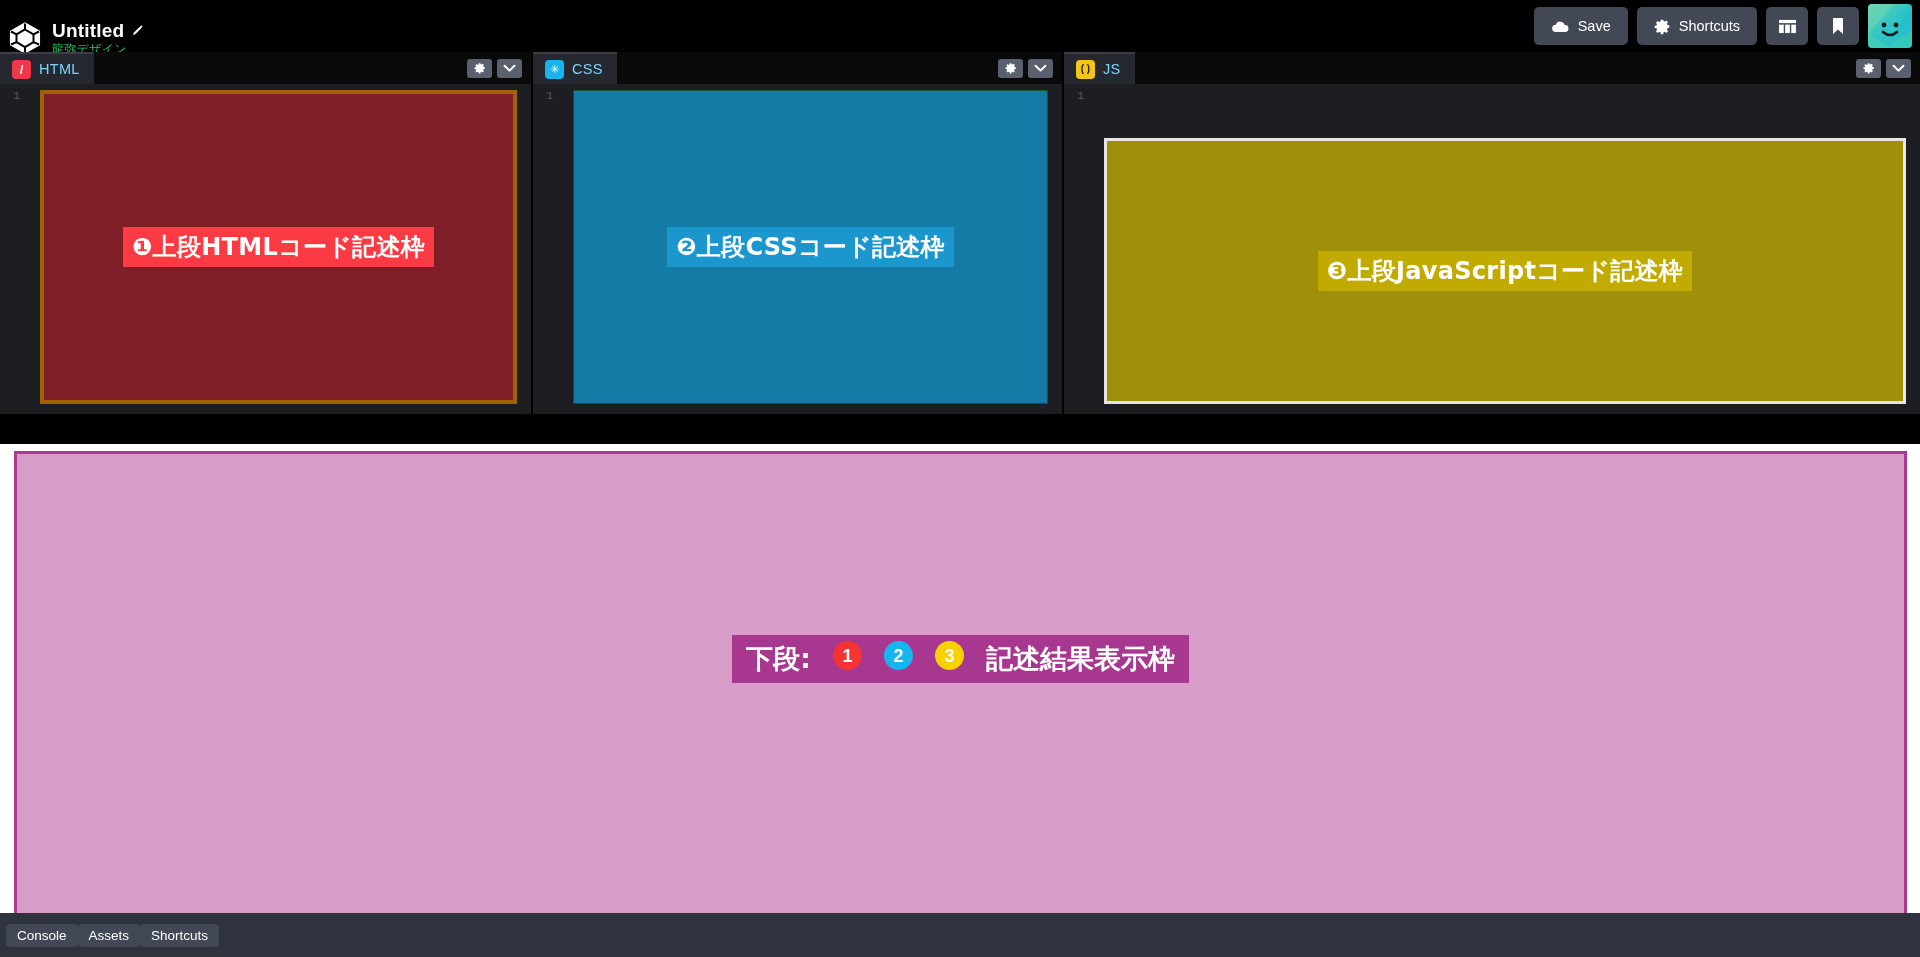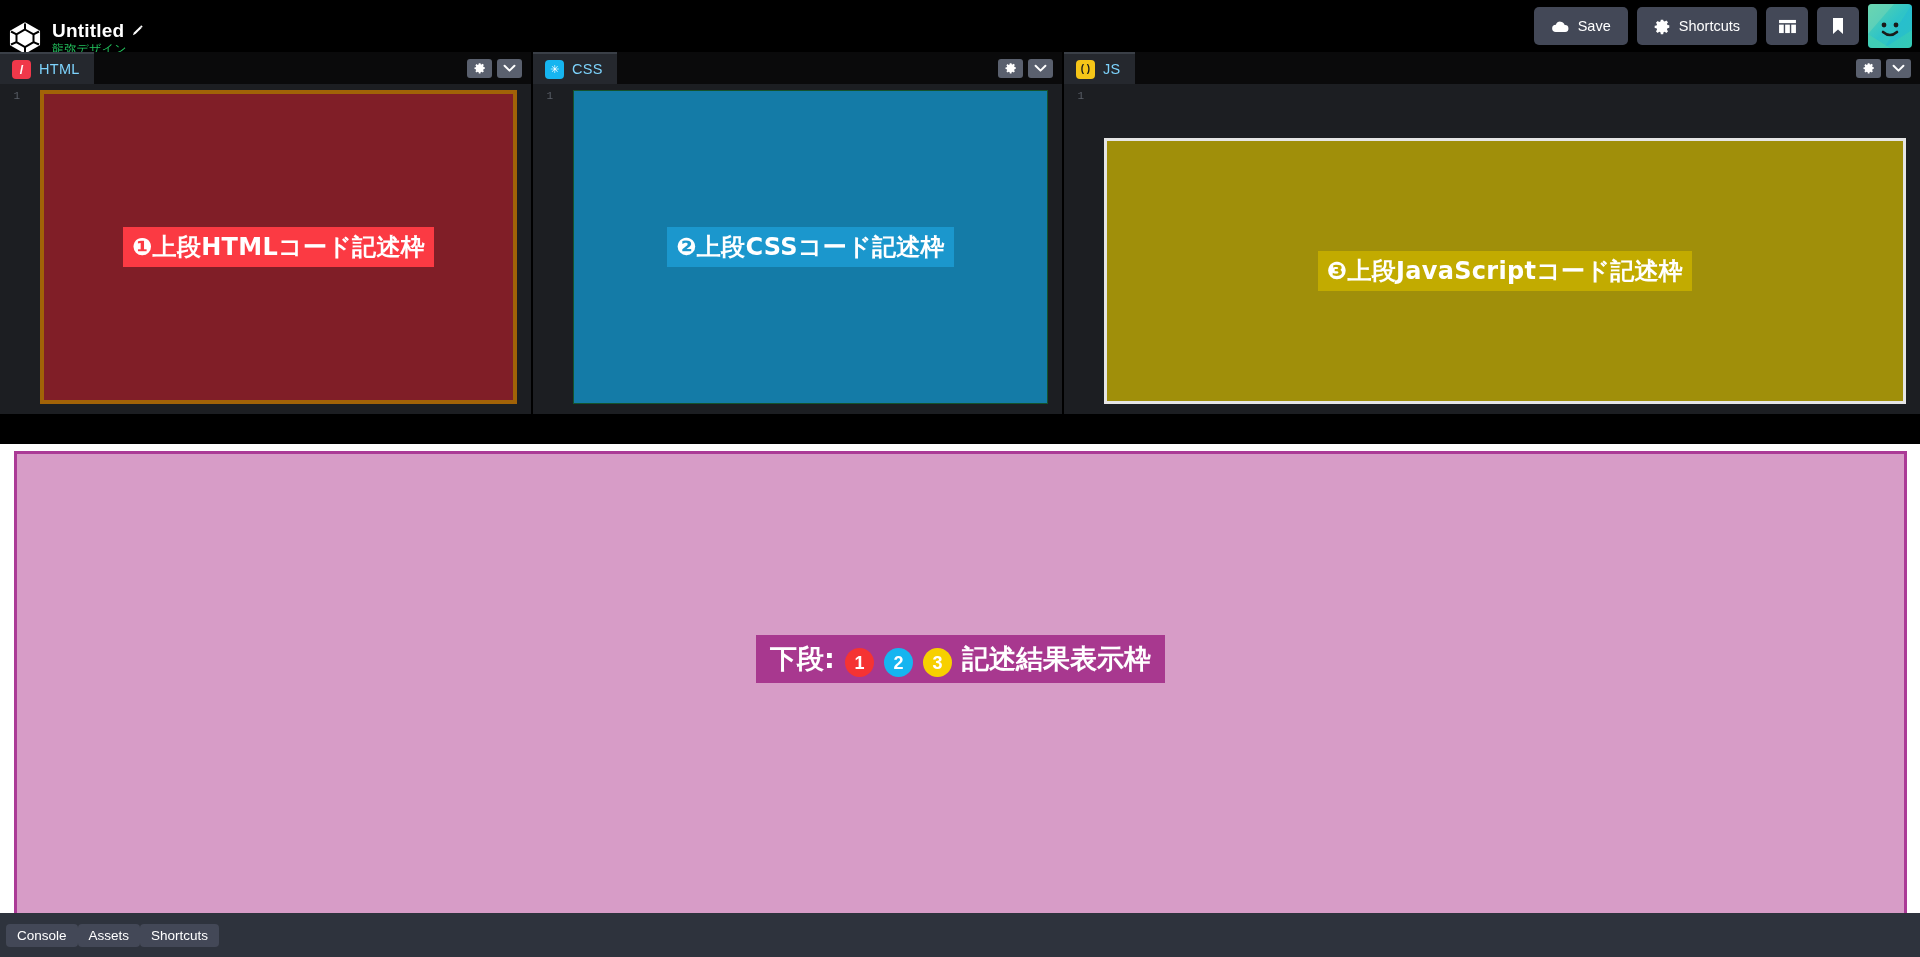--- a/index.html
+++ b/index.html
@@ -121,21 +121,21 @@
   .preview-inner {
     position: absolute; left: 14px; top: 7px; width: 1893px; height: 470px;
     background: #d79cc7; border: 3px solid #ab3a96;
     display: flex; align-items: flex-start; justify-content: center;
   }
   .preview-label {
     margin-top: 181px;
     background: #a8388f; color: #ffffff;
     font-size: 27px; font-weight: bold;
     padding: 6px 14px;
-    display: flex; align-items: flex-end; gap: 10px;
+    display: flex; align-items: flex-start; gap: 22px;
     font-family: "DejaVu Sans", "Liberation Sans", sans-serif;
     white-space: nowrap;
   }
   .num-dot {
     width: 29px; height: 29px; border-radius: 50%;
     display: inline-flex; align-items: center; justify-content: center;
     font-size: 18px; font-weight: bold; color: #ffffff; line-height: 1;
     font-family: "Liberation Sans", sans-serif;
   }
   .dot1 { background: #f53333; }

